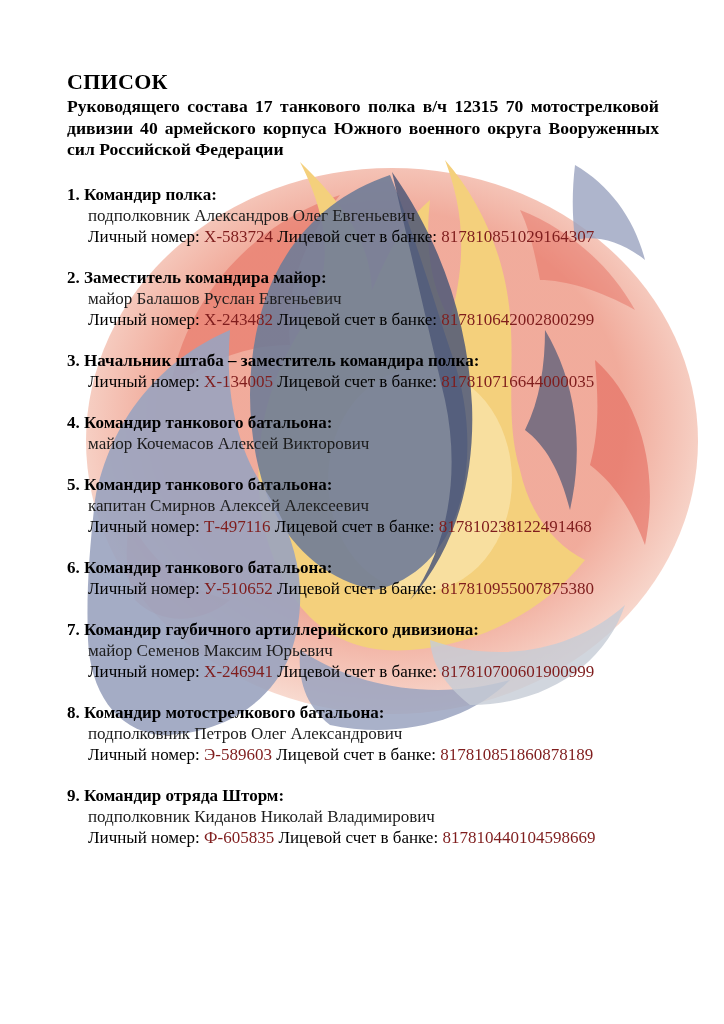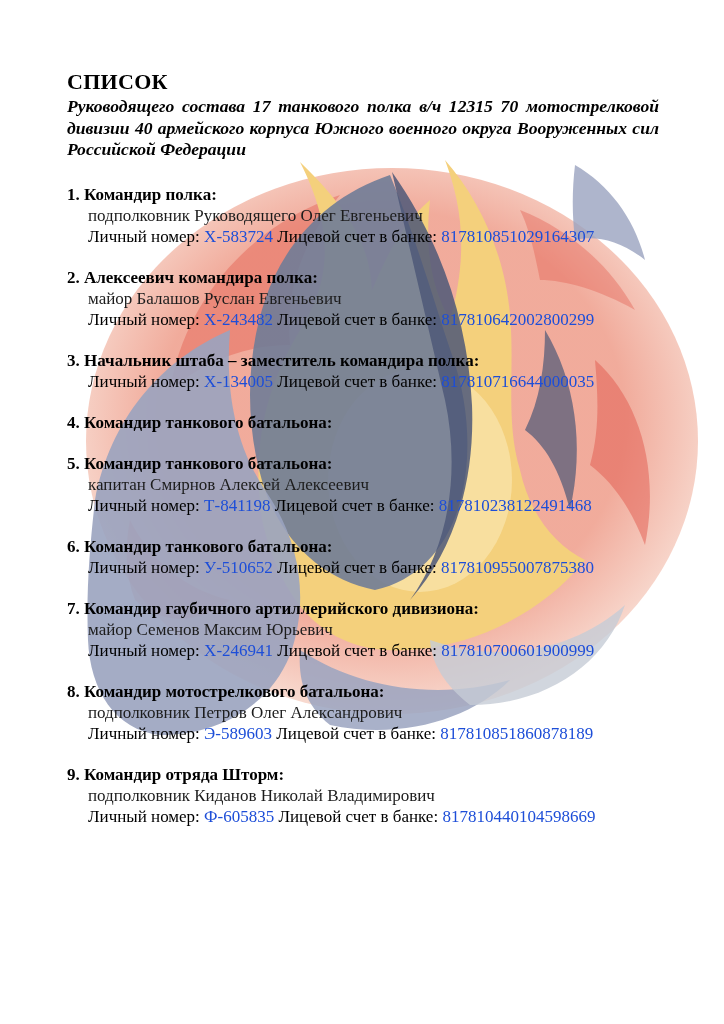--- a/index.html
+++ b/index.html
@@ -3,27 +3,27 @@
 <meta charset="utf-8">
 <style>
   html,body{margin:0;padding:0;background:#ffffff;}
   .page{
     position:relative;width:724px;height:847px;background:#ffffff;overflow:hidden;
     font-family:"Liberation Serif","DejaVu Serif",serif;color:#000;
   }
   .watermark{position:absolute;top:0;left:0;z-index:0;}
   .content{position:absolute;left:67px;top:69px;width:592px;z-index:1;}
   .doc-title{font-size:22px;line-height:26px;font-weight:700;margin:0;letter-spacing:.3px;}
-  .doc-subtitle{font-size:17.6px;line-height:21.5px;font-weight:700;text-align:justify;margin:1px 0 0 0;font-style:italic;}
+  .doc-subtitle{font-size:17.6px;line-height:21.5px;font-weight:700;text-align:justify;margin:1px 0 0 0;}
   .entries{margin:23px 0 0 0;padding:0;list-style:none;}
   .entry{font-size:17px;line-height:21px;margin:2px 0 20px 0;padding-left:21px;}
   .entry-head{font-weight:700;text-indent:-21px;}
   .person-line{color:#1c1c1c;}
   .numbers-line b{font-weight:400;}
-  .numbers-line .val{color:#1d4ed8;}
+  .numbers-line .val{color:#7f1d1d;}
 </style>
 </head>
 <body>
 
 <div class="page">
 
   <svg class="watermark" width="724" height="1024" viewBox="0 0 724 1024" aria-hidden="true">
     <defs>
       <radialGradient id="gRed" cx="50%" cy="46%" r="56%">
         <stop offset="0%" stop-color="#efa08e"></stop>
@@ -69,33 +69,33 @@
   <div class="content">
     <h1 class="doc-title">СПИСОК</h1>
     <p class="doc-subtitle">Руководящего состава 17 танкового полка в/ч 12315 70 мотострелковой дивизии 40 армейского корпуса Южного военного округа Вооруженных сил Российской Федерации</p>
 
     <ol class="entries" id="entries">
   <li class="entry">
     <div class="entry-head">
       <b class="num">1.</b>
       <b>Командир полка:</b>
     </div>
-    <div class="person-line">подполковник Руководящего Олег Евгеньевич</div>
+    <div class="person-line">подполковник Александров Олег Евгеньевич</div>
     <div class="numbers-line">
       <b>Личный номер:</b>
       <span class="val">Х-583724</span>
       <b>Лицевой счет в банке:</b>
       <span class="val">817810851029164307</span>
     </div>
   </li>
 
   <li class="entry">
     <div class="entry-head">
       <b class="num">2.</b>
-      <b>Алексеевич командира полка:</b>
+      <b>Заместитель командира майор:</b>
     </div>
     <div class="person-line">майор Балашов Руслан Евгеньевич</div>
     <div class="numbers-line">
       <b>Личный номер:</b>
       <span class="val">Х-243482</span>
       <b>Лицевой счет в банке:</b>
       <span class="val">817810642002800299</span>
     </div>
   </li>
 
@@ -110,31 +110,32 @@
       <b>Лицевой счет в банке:</b>
       <span class="val">817810716644000035</span>
     </div>
   </li>
 
   <li class="entry">
     <div class="entry-head">
       <b class="num">4.</b>
       <b>Командир танкового батальона:</b>
     </div>
+    <div class="person-line">майор Кочемасов Алексей Викторович</div>
   </li>
 
   <li class="entry">
     <div class="entry-head">
       <b class="num">5.</b>
       <b>Командир танкового батальона:</b>
     </div>
     <div class="person-line">капитан Смирнов Алексей Алексеевич</div>
     <div class="numbers-line">
       <b>Личный номер:</b>
-      <span class="val">Т-841198</span>
+      <span class="val">Т-497116</span>
       <b>Лицевой счет в банке:</b>
       <span class="val">817810238122491468</span>
     </div>
   </li>
 
   <li class="entry">
     <div class="entry-head">
       <b class="num">6.</b>
       <b>Командир танкового батальона:</b>
     </div>

